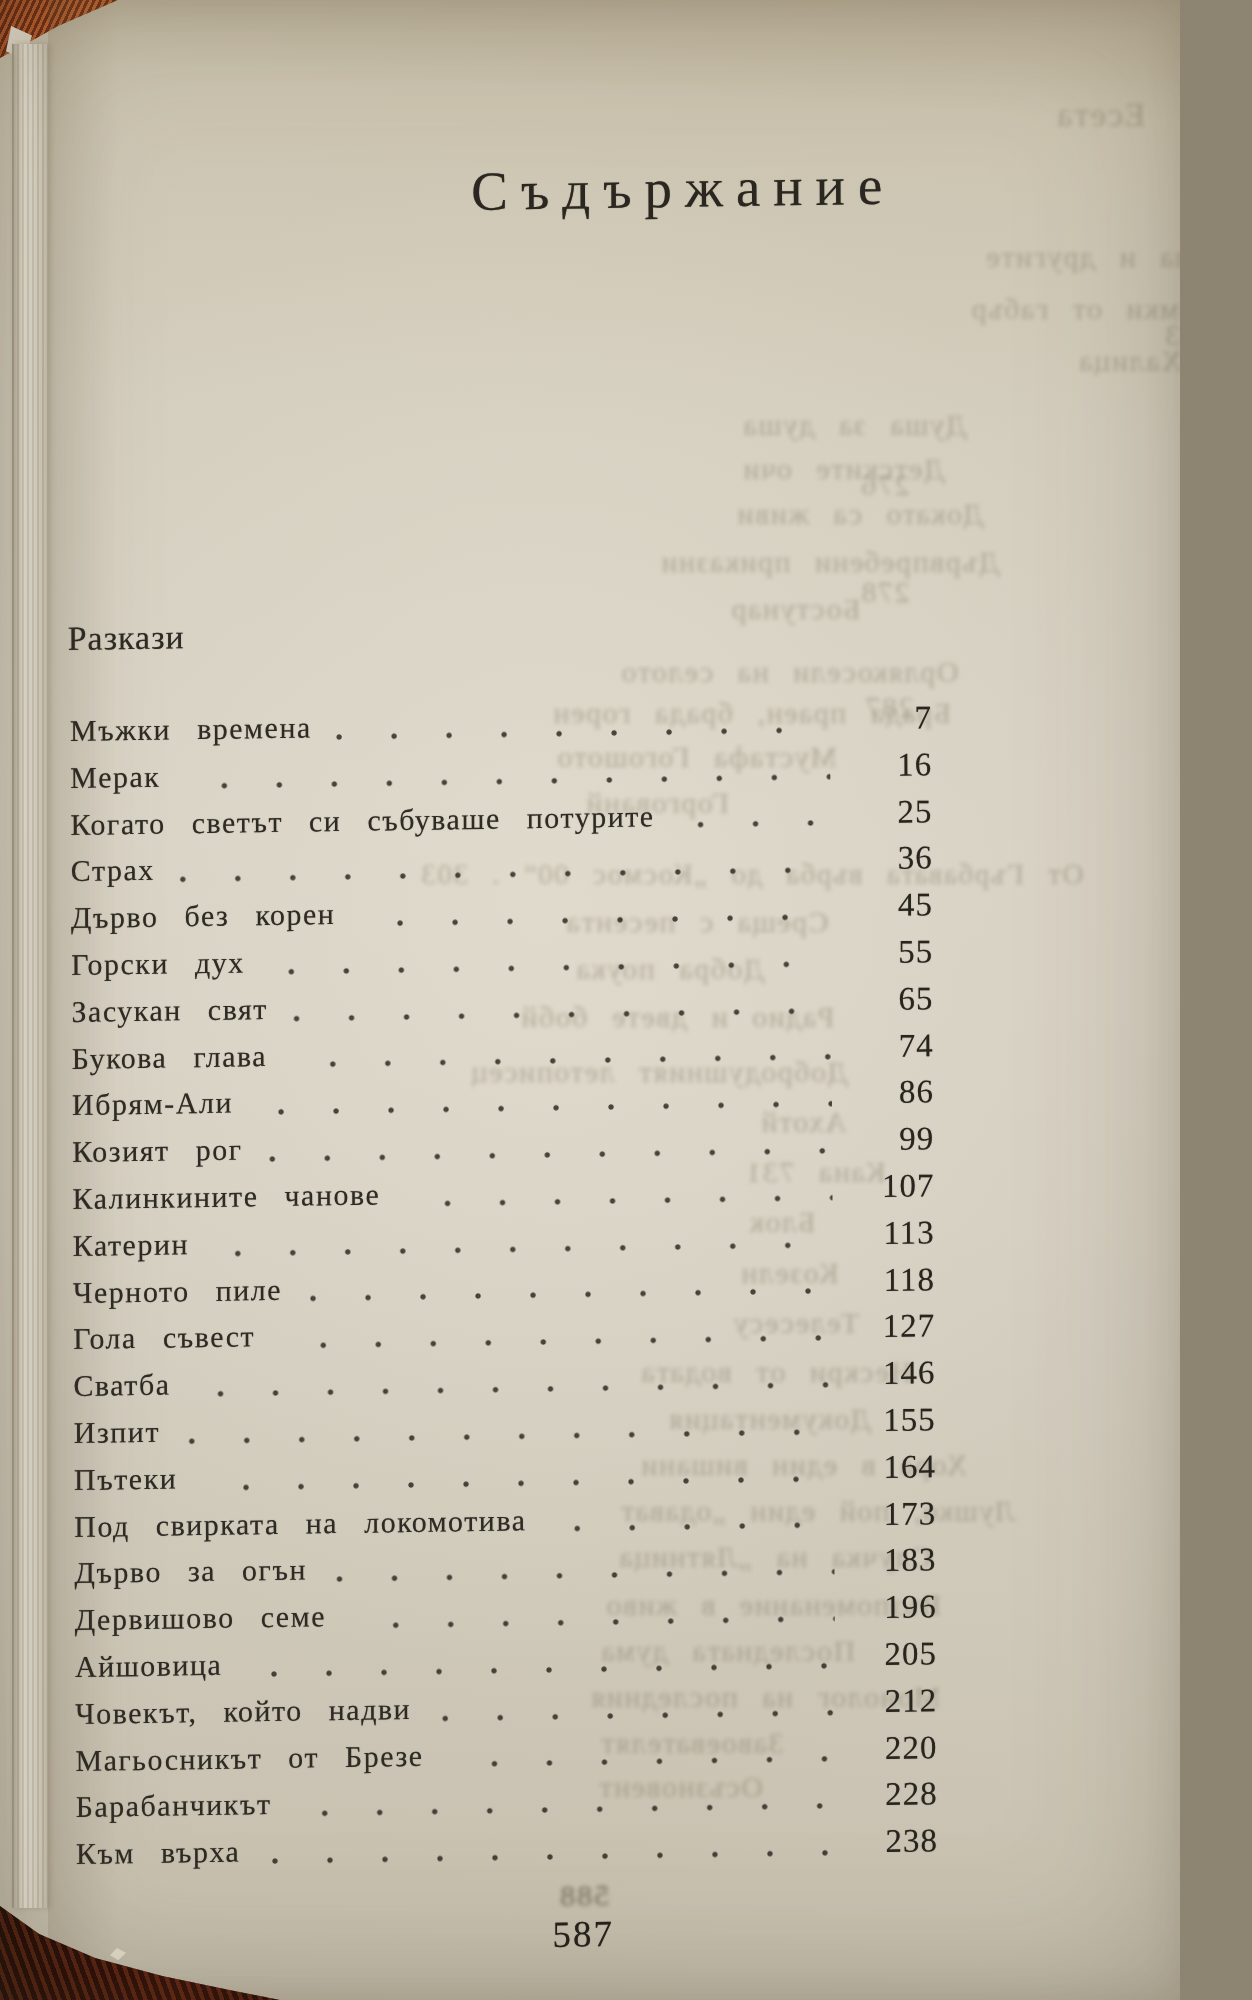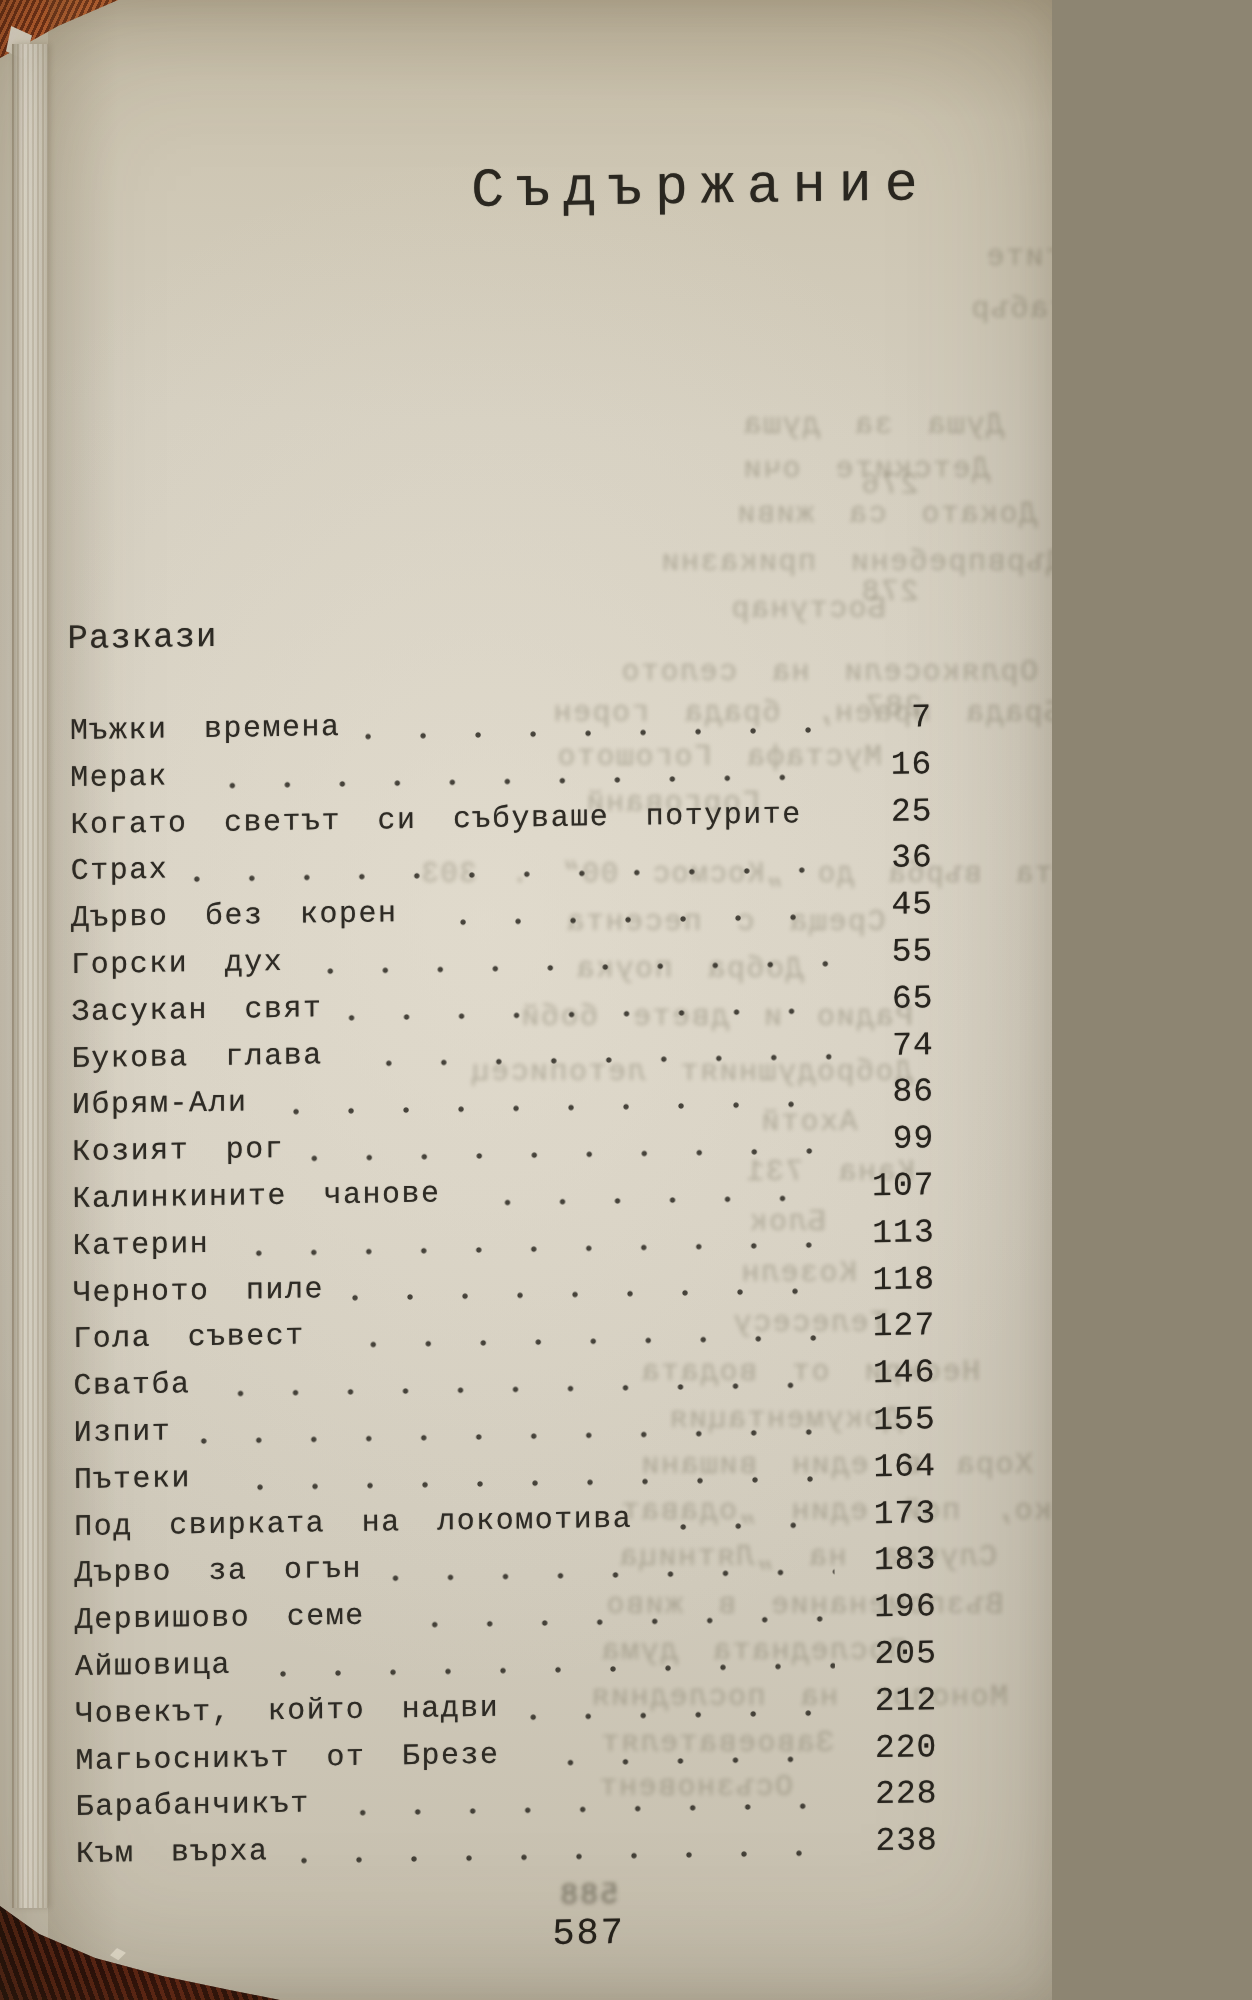--- a/index.html
+++ b/index.html
@@ -1,20 +1,20 @@
 <!DOCTYPE html>
 <html><head>
 <meta charset="utf-8">
 <style>
   html,body{margin:0;padding:0;background:#8d8572;}
   .photo{
     position:relative;
-    width:1052px;height:2000px;
+    width:1180px;height:2000px;
     overflow:hidden;
-    font-family:Liberation Mono, monospace;
+    font-family:Liberation Serif, serif;
     background:
       radial-gradient(ellipse 900px 1100px at 46% 46%, rgba(232,226,212,.55) 0%, rgba(232,226,212,0) 70%),
       linear-gradient(183deg,#bdb29a 0%, #ccc4b0 6%, #d4cebf 22%, #d7d1c3 42%, #d5cfc1 60%, #cfc9ba 78%, #c8c1b0 94%, #c2bba9 100%);
   }
   .photo::after{ 
     content:"";position:absolute;inset:0;pointer-events:none;
     box-shadow:inset 0 0 160px rgba(70,58,36,.28), inset 0 0 36px rgba(70,58,36,.12);
   }
   
   .cover-top-left{

